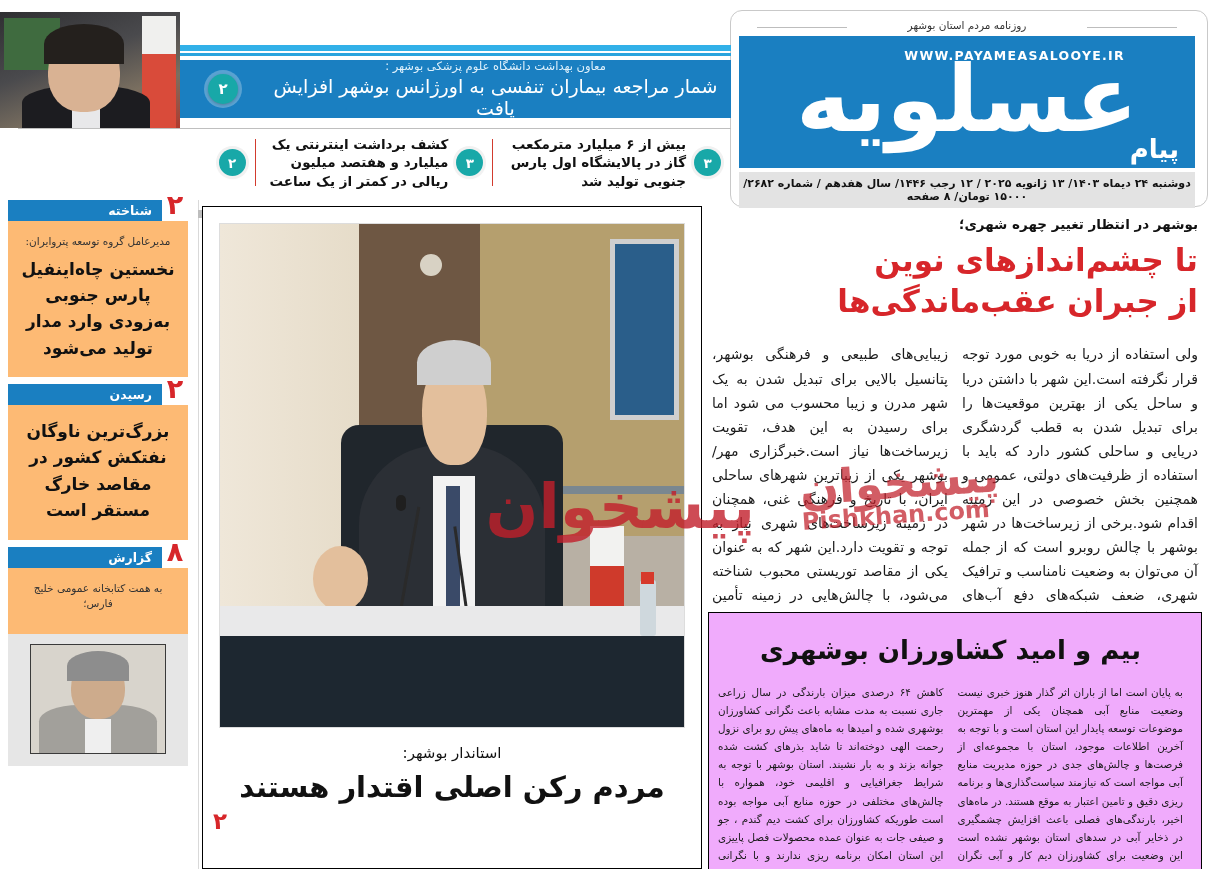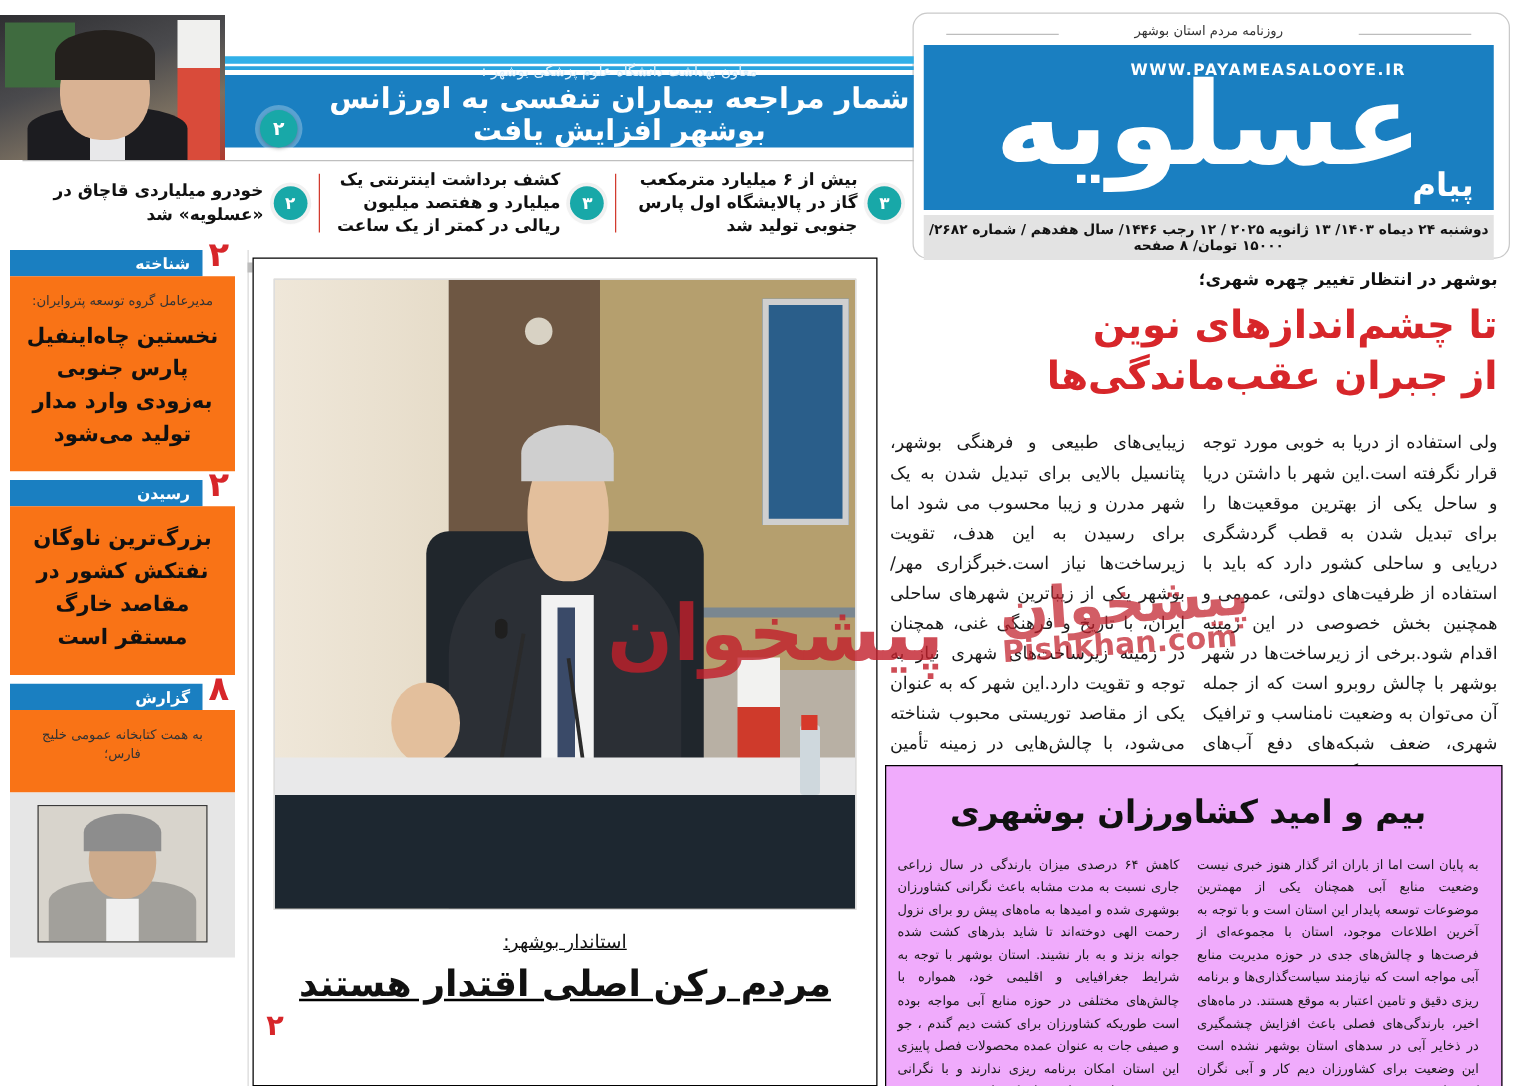--- a/index.html
+++ b/index.html
@@ -63,26 +63,26 @@
   }
   .bp-face { position:absolute; top:20px; left:48px; width:72px; height:80px; border-radius:50% 50% 45% 45%; background:#d9b293; }
   .bp-hair { position:absolute; top:12px; left:44px; width:80px; height:40px; border-radius:50% 50% 0 0; background:#24201d; }
   .bp-suit { position:absolute; bottom:0; left:22px; width:128px; height:42px; background:#1c1c20; border-radius:40% 40% 0 0; }
   .bp-shirt { position:absolute; bottom:0; left:72px; width:28px; height:30px; background:#e8e8ea; }
   .bp-flag { position:absolute; top:4px; right:4px; width:34px; height:112px;
              background:linear-gradient(180deg,#f0f0ee 0%, #f0f0ee 34%, #d94b3a 34%, #d94b3a 100%); }
   .bp-shelf { position:absolute; top:6px; left:4px; width:56px; height:52px; background:#3f6b3f; }
   .banner-content {
     position: absolute; top: 0; right: 0; left: 190px; height: 58px;
-    display: flex; align-items: flex-end; justify-content: flex-start; gap: 14px;
+    display: flex; align-items: center; justify-content: flex-start; gap: 14px;
     padding-right: 0;
   }
   .banner-texts { flex: 1; text-align: center; padding-left: 8px; }
   .banner-kicker { color:#dff1fc; font-size:11.5px; margin-bottom:2px; }
-  .banner-title { color:#ffffff; font-size:23px; font-weight:bold; }
+  .banner-title { color:#ffffff; font-size:19px; font-weight:normal; }
 
   .pnum {
     flex: none; width: 30px; height: 30px; border-radius: 50%;
     background: #18a8a8; color: #fff; font-size: 15px; font-weight: bold;
     display: flex; align-items: center; justify-content: center;
     box-shadow: 0 0 0 4px rgba(255,255,255,0.28), 0 1px 3px rgba(0,0,0,.4);
   }
   .pnum.sm {
     width: 27px; height: 27px; font-size: 13.5px;
     box-shadow: 0 0 0 3px #f1f1f1, 0 1px 3px rgba(0,0,0,.35);
@@ -107,21 +107,21 @@
   .sb-head {
     background: #1a7fc1; height: 21px; margin-left: 8px; margin-right: 34px;
     color: #fff; font-size: 12.5px; font-weight: bold;
     display: flex; align-items: center; justify-content: flex-start; padding-right: 10px;
     letter-spacing: 2px;
   }
   .sb-num {
     position: absolute; top: -9px; right: 8px; width: 26px;
     color: #d7262a; font-size: 27px; font-weight: bold; text-align: center; line-height: 1;
   }
-  .sb-body { background: #f97316; margin: 0 8px; padding: 13px 12px 16px 12px; text-align: center; }
+  .sb-body { background: #fdba74; margin: 0 8px; padding: 13px 12px 16px 12px; text-align: center; }
   .sb-kicker { font-size: 10.5px; color: #333; margin-bottom: 6px; line-height: 1.5; }
   .sb-title { font-size: 17px; font-weight: bold; color: #111; line-height: 1.55; }
   .sb-photo {
     margin: 0 8px; background: #e6e6e6; padding: 10px 22px 12px 22px;
   }
   .sb-photo-inner {
     height: 110px; background: #d6d2cb; border: 1px solid #3a3a3a; position: relative; overflow: hidden;
   }
   .sp-bg { position:absolute; inset:0; background:#d8d4cc; }
   .sp-head { position:absolute; top:12px; left:50%; transform:translateX(-50%); width:54px; height:62px; border-radius:50% 50% 46% 46%; background:#cdab8c; }
@@ -149,21 +149,21 @@
   .mp-head { position:absolute; bottom:52%; left:43.5%; width:14%; height:22%; border-radius:50% 50% 44% 44%; background:#e3bf9c; }
   .mp-hair { position:absolute; bottom:68%; left:42.5%; width:16%; height:9%; border-radius:50% 50% 0 0; background:#cfcfcf; }
   .mp-hand { position:absolute; bottom:23%; left:20%; width:12%; height:13%; border-radius:50%; background:#e3bf9c; }
   .mp-mic1 { position:absolute; bottom:18%; left:40%; width:3px; height:26%; background:#2a2a2a; transform:rotate(10deg); }
   .mp-mic2 { position:absolute; bottom:18%; left:52%; width:3px; height:22%; background:#2a2a2a; transform:rotate(-8deg); }
   .mp-mich1 { position:absolute; bottom:43%; left:38%; width:10px; height:16px; border-radius:6px; background:#1f1f1f; }
   .mp-bottle { position:absolute; bottom:18%; right:6%; width:16px; height:56px; background:#cfd8dd; border-radius:3px; }
   .mp-bottlecap { position:absolute; bottom:28.5%; right:6.4%; width:13px; height:12px; background:#d6392b; }
   .mp-flag { position:absolute; bottom:18%; right:13%; width:34px; height:110px;
              background:linear-gradient(180deg,#f2f2f0 0%, #f2f2f0 36%, #cf3a2b 36%, #cf3a2b 100%); }
-  .center-caption { text-align: center; padding-top: 16px; text-decoration: underline; }
+  .center-caption { text-align: center; padding-top: 16px; }
   .cc-kicker { font-size: 15px; color: #111; margin-bottom: 8px; }
   .cc-title { font-size: 29px; font-weight: bold; color: #111; letter-spacing: -0.5px; }
   .cc-pnum {
     position: absolute; bottom: 34px; left: 10px; color: #d7262a;
     font-size: 23px; font-weight: bold;
   }
 
   
   .right-col { position: absolute; top: 202px; right: 8px; width: 494px; }
   .art-kicker { text-align: right; font-size: 13.5px; font-weight: bold; color: #111; padding: 14px 4px 8px 0; }
@@ -235,21 +235,20 @@
     <div class="teaser">
       <div class="pnum sm">۳</div>
       <div class="teaser-text">بیش از ۶ میلیارد مترمکعب گاز در پالایشگاه اول پارس جنوبی تولید شد</div>
     </div>
     <div class="teaser">
       <div class="pnum sm">۳</div>
       <div class="teaser-text">کشف برداشت اینترنتی یک میلیارد و هفتصد میلیون ریالی در کمتر از یک ساعت</div>
     </div>
     <div class="teaser">
       <div class="pnum sm">۲</div>
-      <div class="teaser-text">خودرو میلیاردی قاچاق در «عسلویه» شد</div>
     </div>
   </div>
 
   <div class="divider-v"></div>
 
   <div class="sidebar">
 
     <div class="sb-block">
       <div class="sb-head">شناخته</div>
       <div class="sb-num">۲</div>

